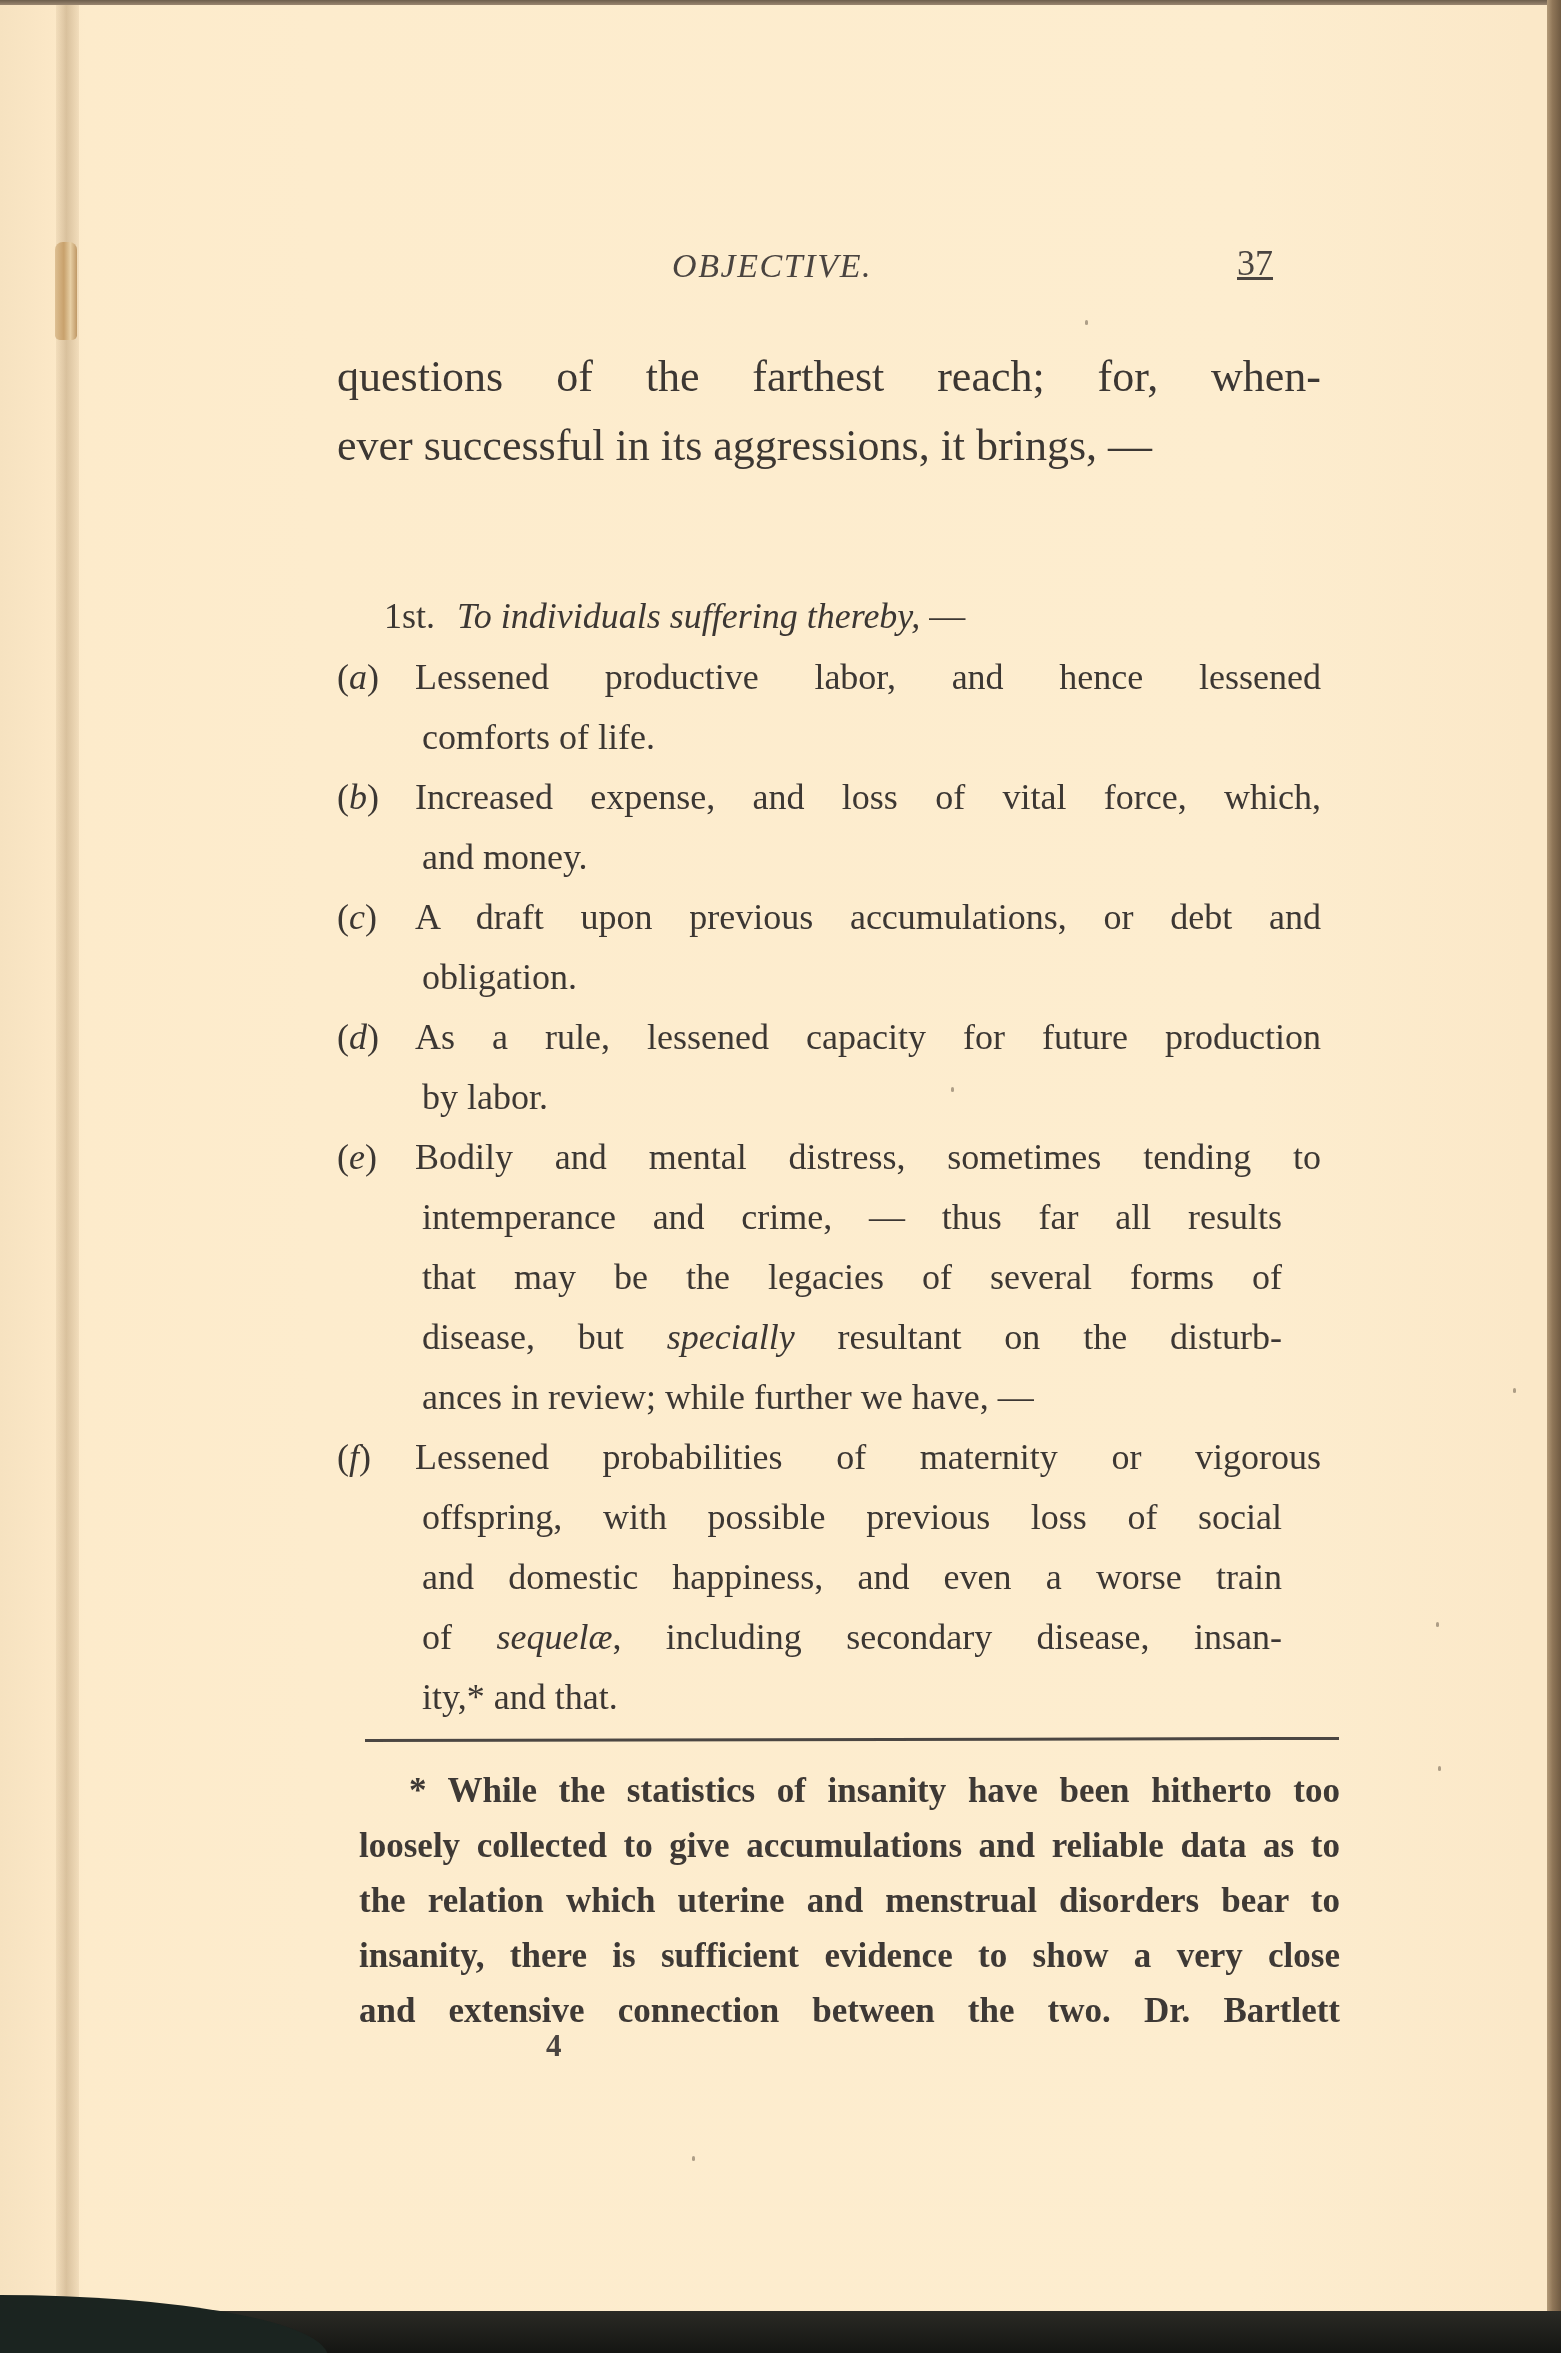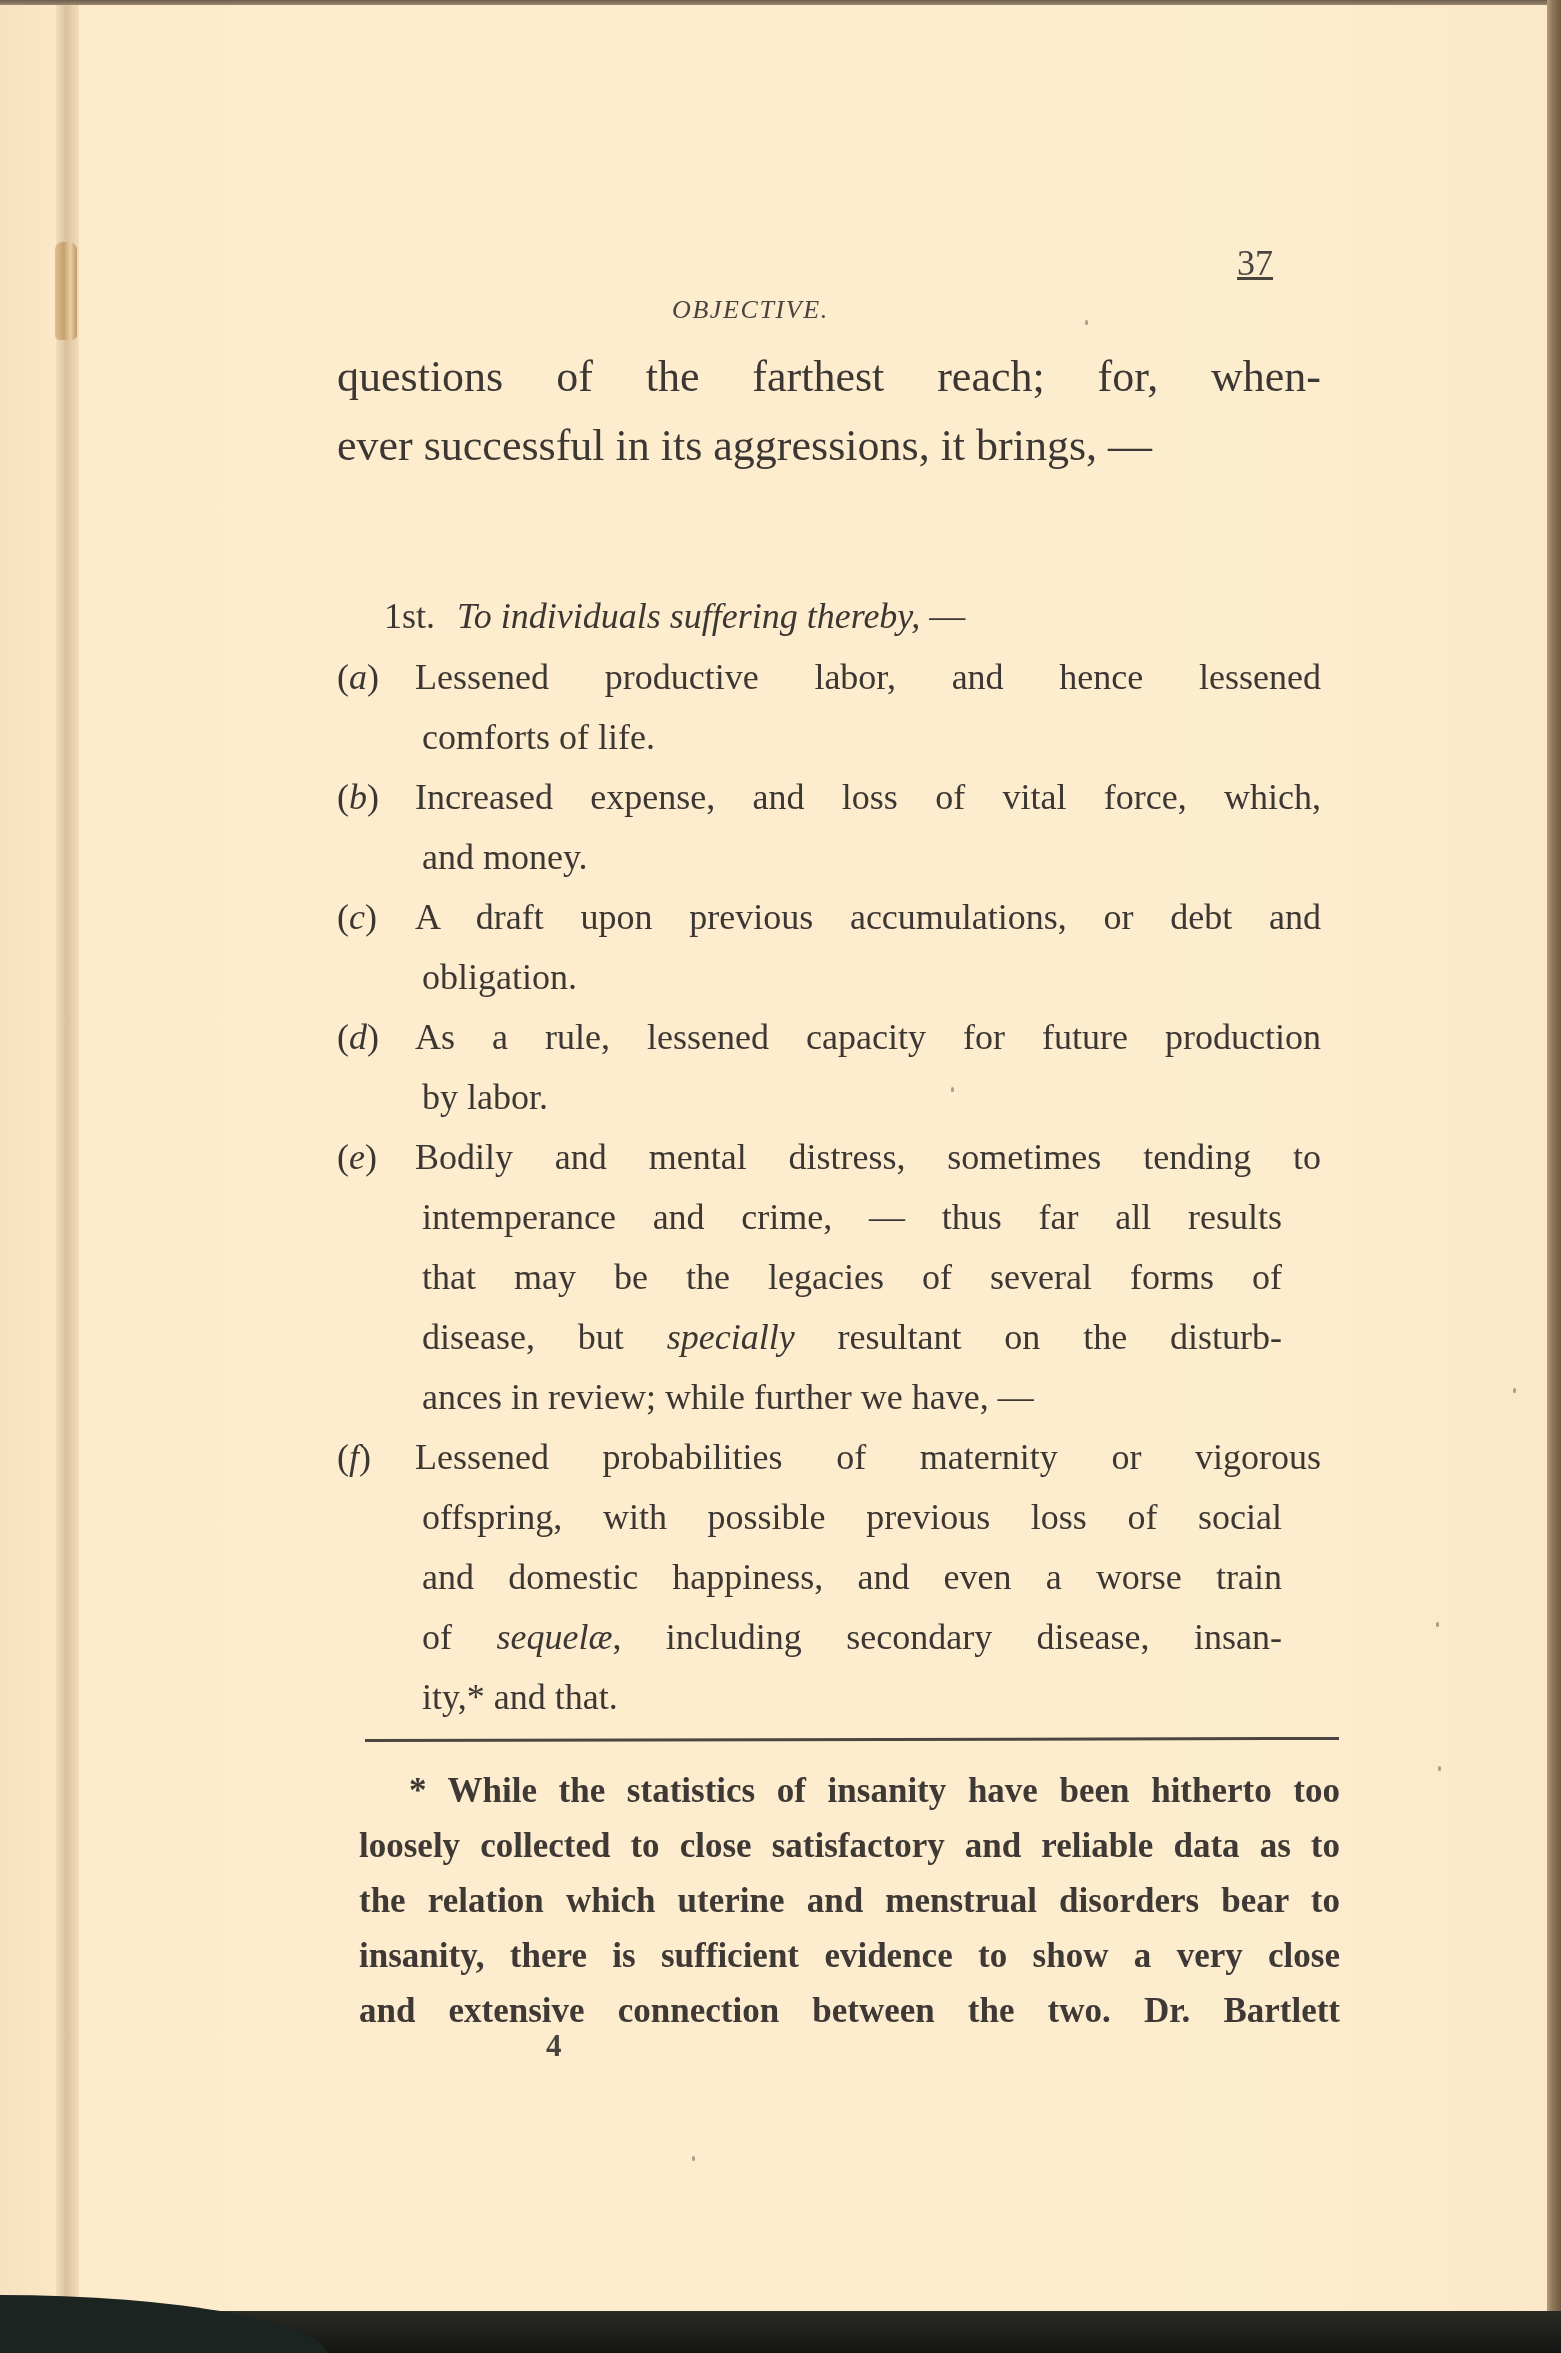--- a/index.html
+++ b/index.html
@@ -84,23 +84,22 @@
       top: 242px;
       width: 781px;
       height: 55px;
       color: #4a4440;
     }
     .running-head {
       position: absolute;
       left: 47px;
       top: 4.7px;
       font-style: italic;
-      font-size: 26px;
+      font-size: 34px;
       letter-spacing: 1.6px;
-      margin-top: 48px;
     }
     .page-number {
       position: absolute;
       left: 612px;
       top: 0px;
       font-size: 36px;
       text-decoration: underline;
     }
 
     .body-text {
@@ -297,21 +296,21 @@
       <div class="item-line cont">and domestic happiness, and even a worse train</div>
       <div class="item-line cont"><span>of </span><em>sequelæ</em><span>, including secondary disease, insan-</span></div>
       <div class="item-line cont endline">ity,* and that.</div>
     </div>
   </div>
 
   <div class="footnote-rule"></div>
 
   <div class="footnote">
     <div class="fn-line indent">* While the statistics of insanity have been hitherto too</div>
-    <div class="fn-line">loosely collected to close satisfactory and reliable data as to</div>
+    <div class="fn-line">loosely collected to give accumulations and reliable data as to</div>
     <div class="fn-line">the relation which uterine and menstrual disorders bear to</div>
     <div class="fn-line">insanity, there is sufficient evidence to show a very close</div>
     <div class="fn-line">and extensive connection between the two.   Dr. Bartlett</div>
   </div>
 
   <div class="signature">4</div>
 
   <div class="speck" style="left:1085px;top:320px"></div>
   <div class="speck" style="left:951px;top:1087px"></div>
   <div class="speck" style="left:1513px;top:1388px"></div>

